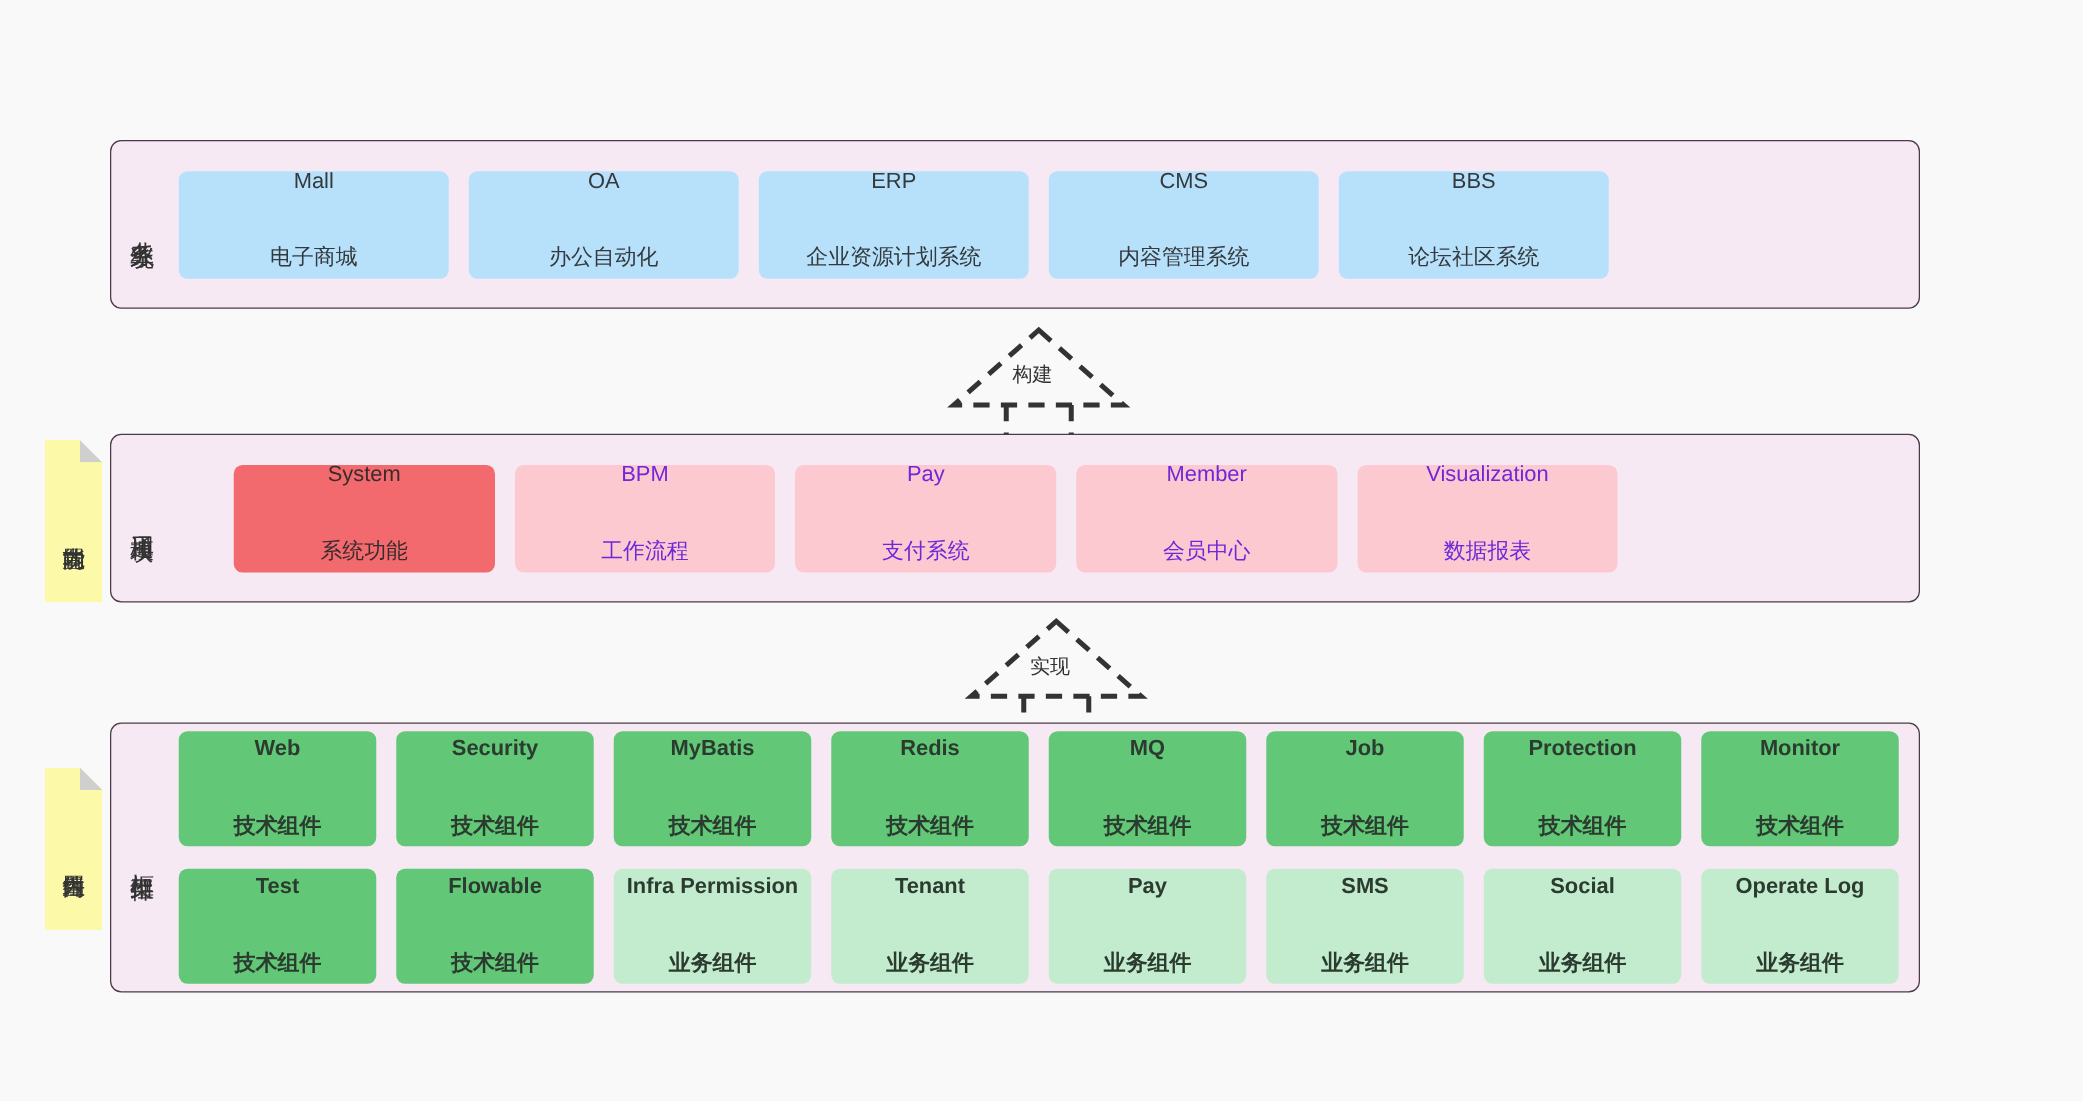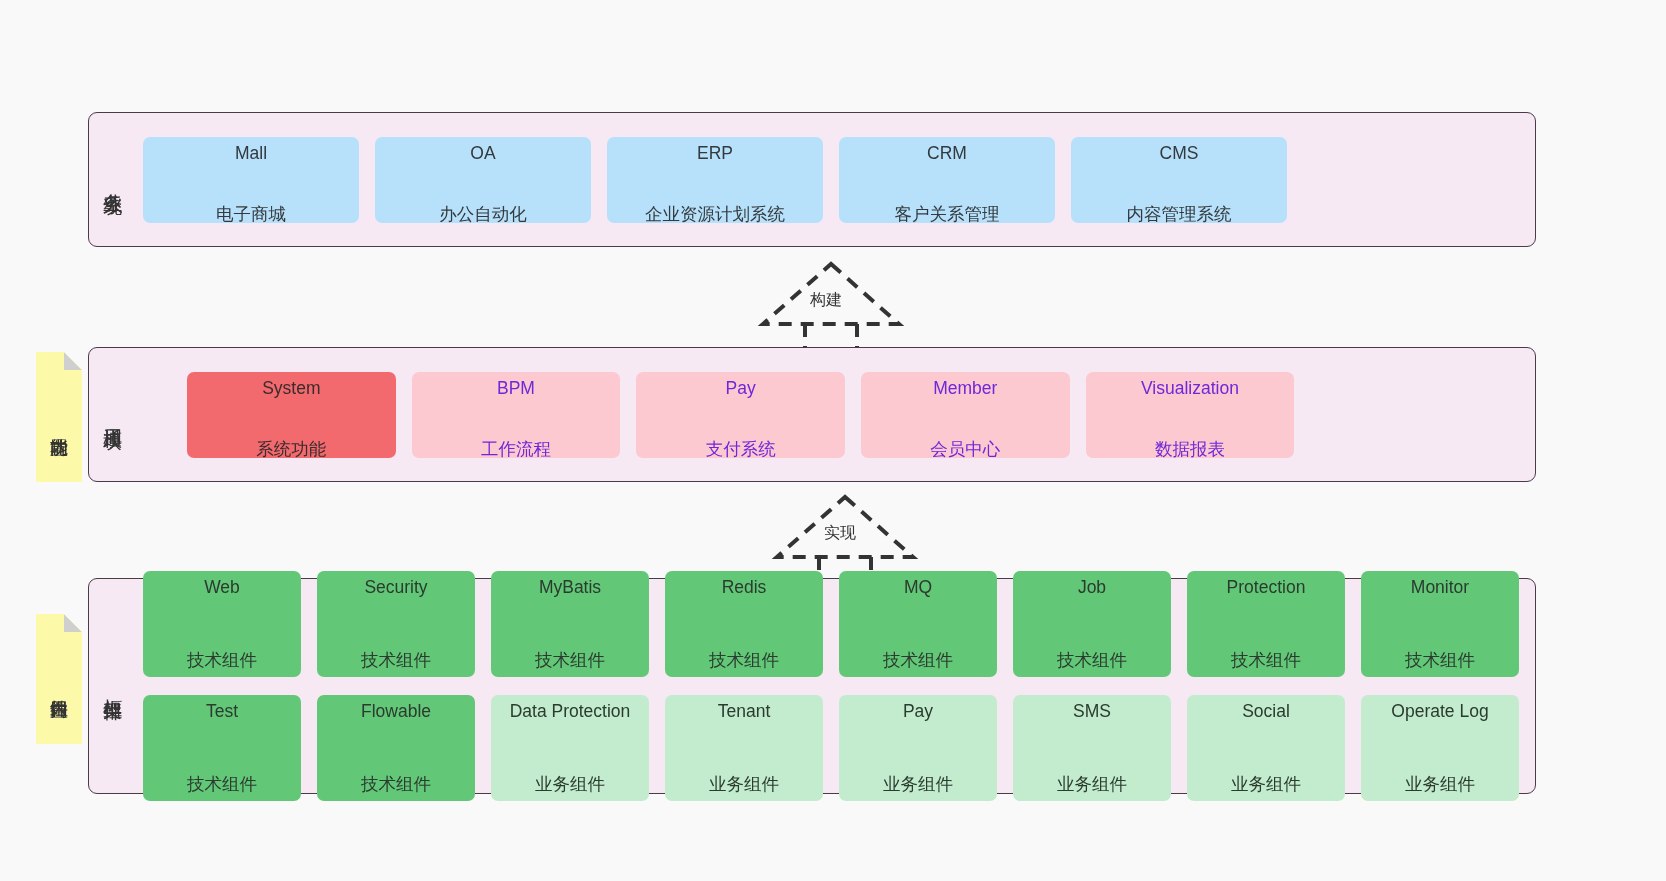--- a/index.html
+++ b/index.html
@@ -58,33 +58,33 @@
     gap: 16px;
   }
   .row-6 { grid-template-columns: repeat(6, 1fr); }
   .row-8 { grid-template-columns: repeat(8, 1fr); }
 
   .card {
     border-radius: 7px;
     display: flex;
     flex-direction: column;
     align-items: center;
-    justify-content: space-between;
+    justify-content: flex-end;
     text-align: center;
     color: #2f3a33;
     font-size: 17.5px;
     line-height: 1.22;
     padding: 6px 4px;
     user-select: none;
   }
   .card .en { display: block; }
   .card .cn { display: block; margin-top: 40px; }
 
   .h86 { height: 86px; }
-  .h84 { height: 106px; }
+  .h84 { height: 92px; font-weight: bold; }
 
   
   .c-blue        { background: #b7e1fb; color: #33393d; }
   .c-red         { background: #f26a6e; color: #3b2b2d; }
   .c-pink        { background: #fcc9d1; color: #6d28d9; }
   .c-green-dark  { background: #62c878; color: #2b3b2f; }
   .c-green-light { background: #c2eccd; color: #2b3b2f; }
 
   
   .note {
@@ -142,26 +142,26 @@
         </div>
         <div class="card c-blue h86">
           <span class="en">OA</span>
           <span class="cn">办公自动化</span>
         </div>
         <div class="card c-blue h86">
           <span class="en">ERP</span>
           <span class="cn">企业资源计划系统</span>
         </div>
         <div class="card c-blue h86">
-          <span class="en">CRM</span>
-          <span class="cn">客户关系管理</span>
-        </div>
-        <div class="card c-blue h86">
           <span class="en">CMS</span>
           <span class="cn">内容管理系统</span>
+        </div>
+        <div class="card c-blue h86">
+          <span class="en">BBS</span>
+          <span class="cn">论坛社区系统</span>
         </div>
       </div>
     </div>
   </div>
 
   <div class="uml-arrow" style="left:758px; top:262px; width:146px; height:90px;">
     <svg width="146" height="90" viewBox="0 0 146 90">
 
       <path d="M73 2 L141 62 L5 62 Z" fill="none" stroke="#333333" stroke-width="4" stroke-dasharray="13 9" stroke-linejoin="miter"></path>
 
@@ -258,21 +258,21 @@
       <div class="card-row row-8">
         <div class="card c-green-dark h84">
           <span class="en">Test</span>
           <span class="cn">技术组件</span>
         </div>
         <div class="card c-green-dark h84">
           <span class="en">Flowable</span>
           <span class="cn">技术组件</span>
         </div>
         <div class="card c-green-light h84">
-          <span class="en">Data Protection</span>
+          <span class="en">Infra Permission</span>
           <span class="cn">业务组件</span>
         </div>
         <div class="card c-green-light h84">
           <span class="en">Tenant</span>
           <span class="cn">业务组件</span>
         </div>
         <div class="card c-green-light h84">
           <span class="en">Pay</span>
           <span class="cn">业务组件</span>
         </div>

